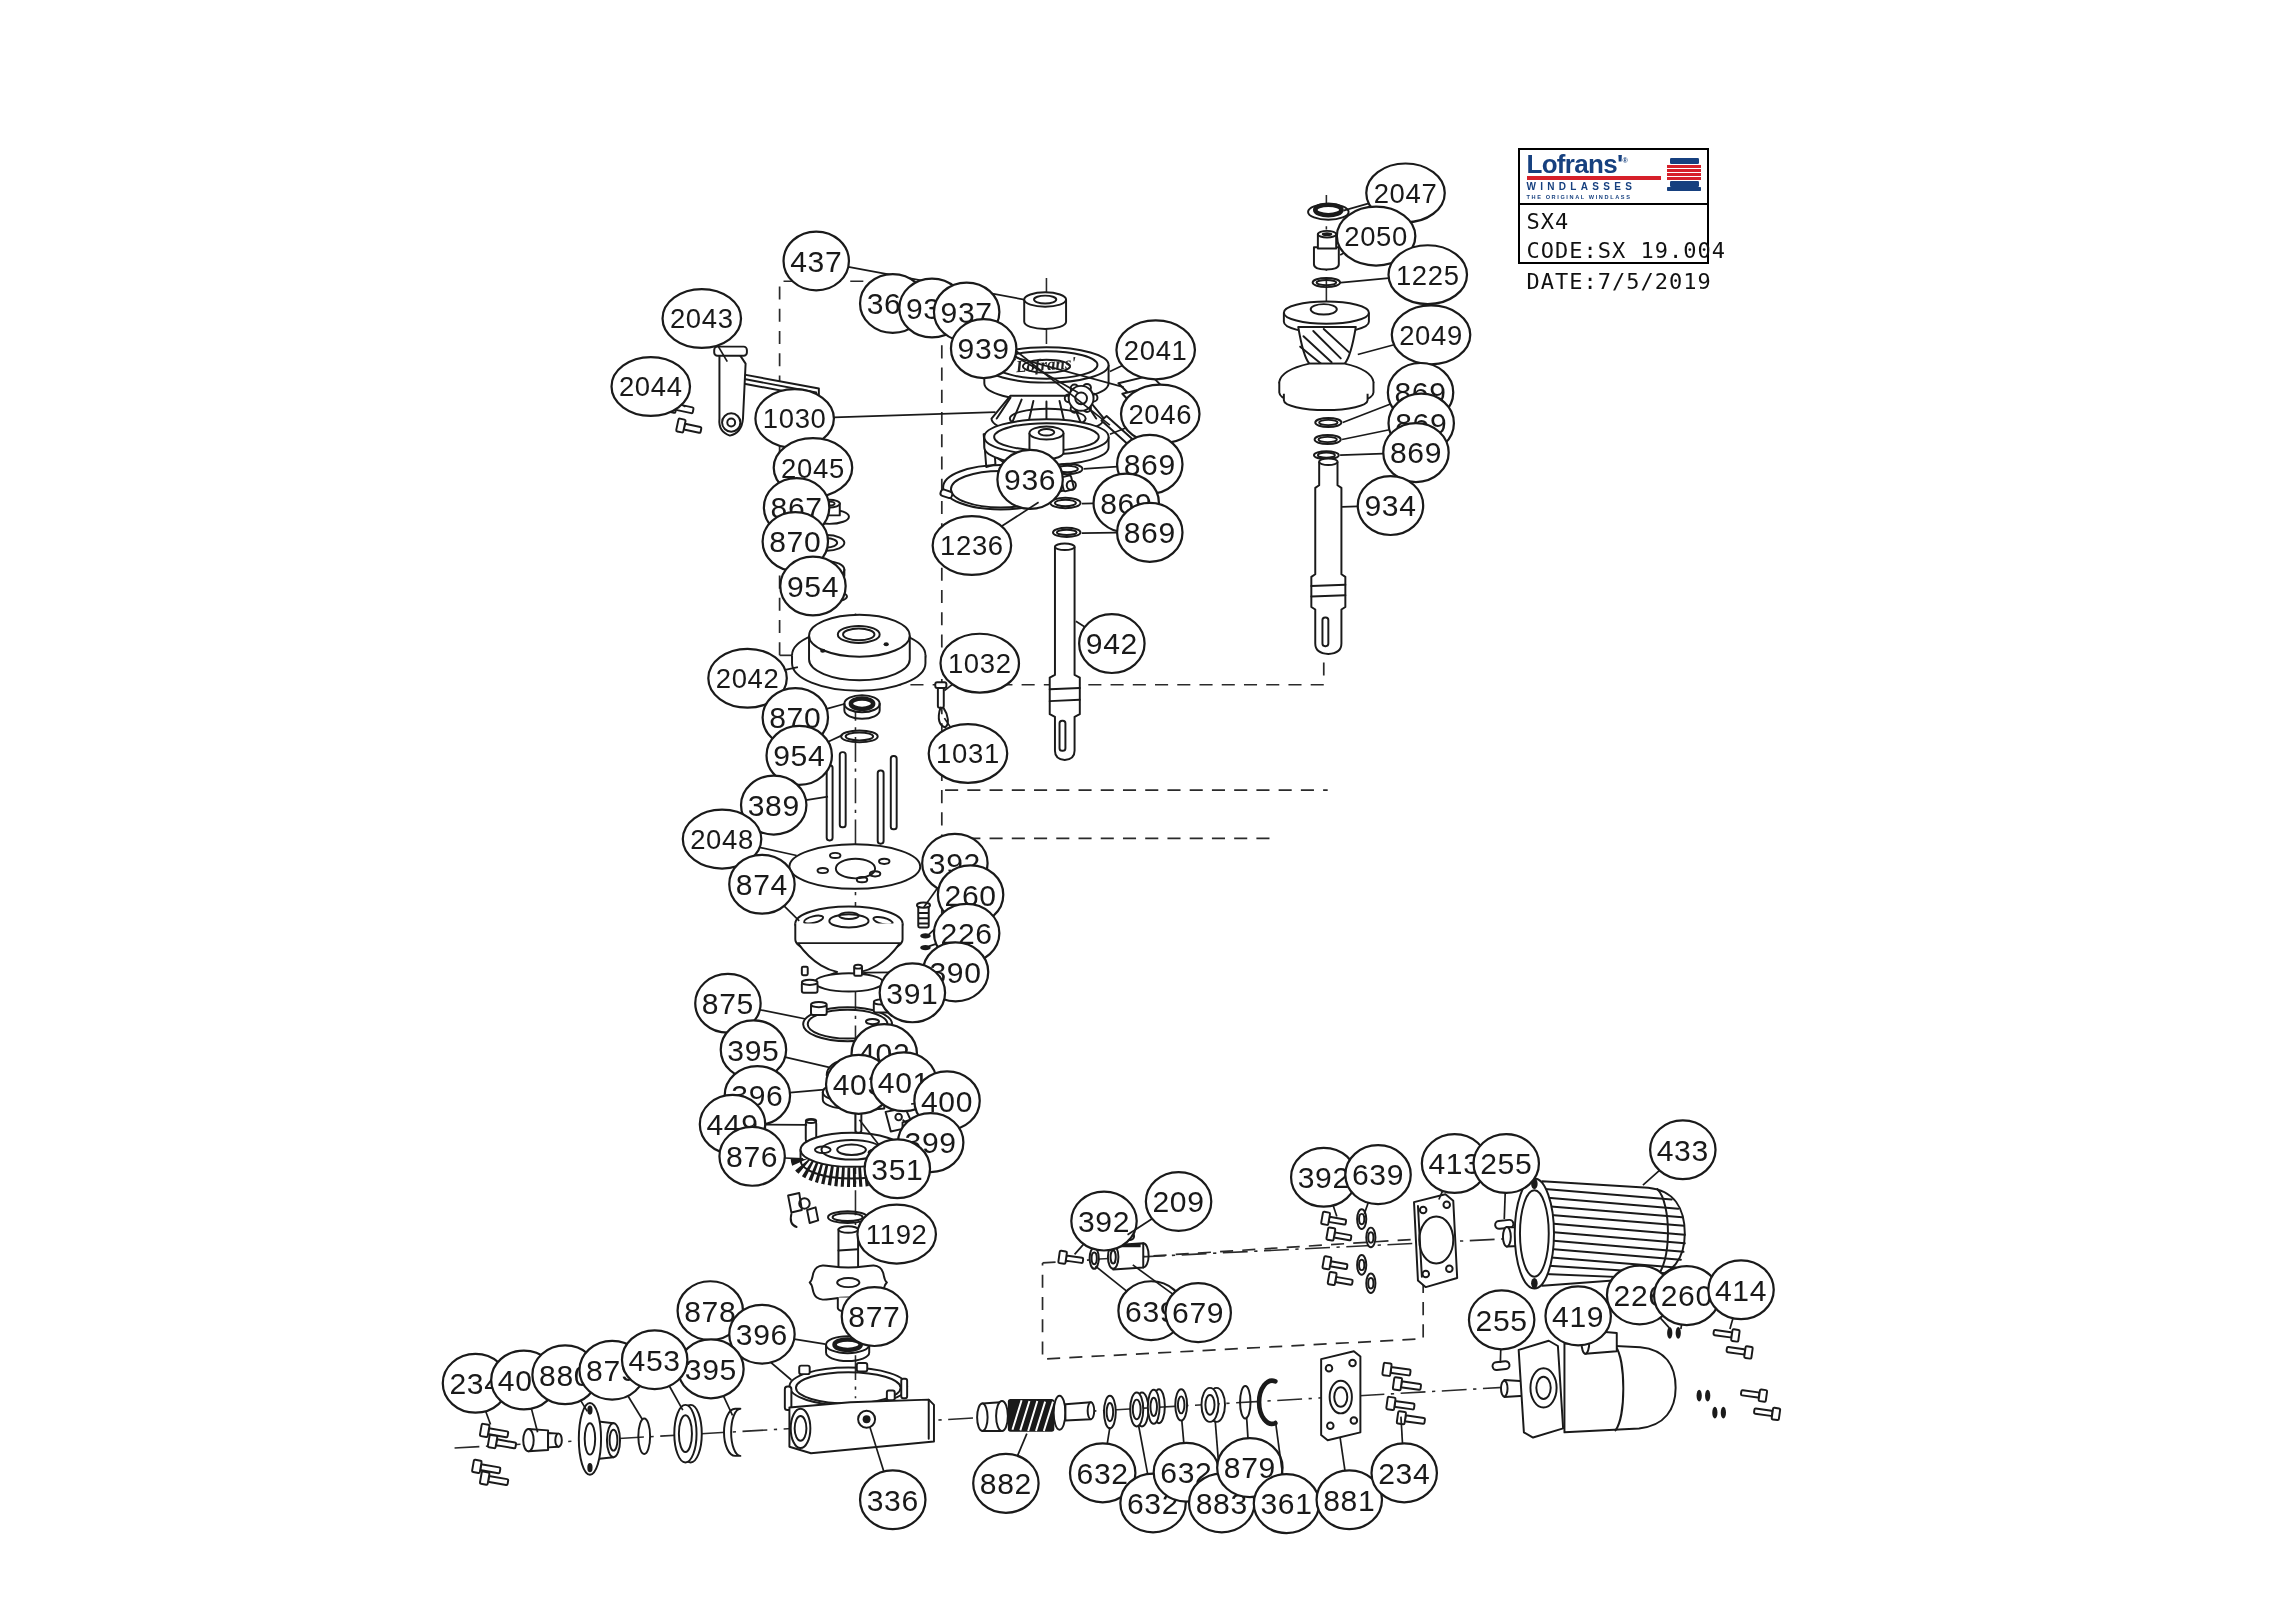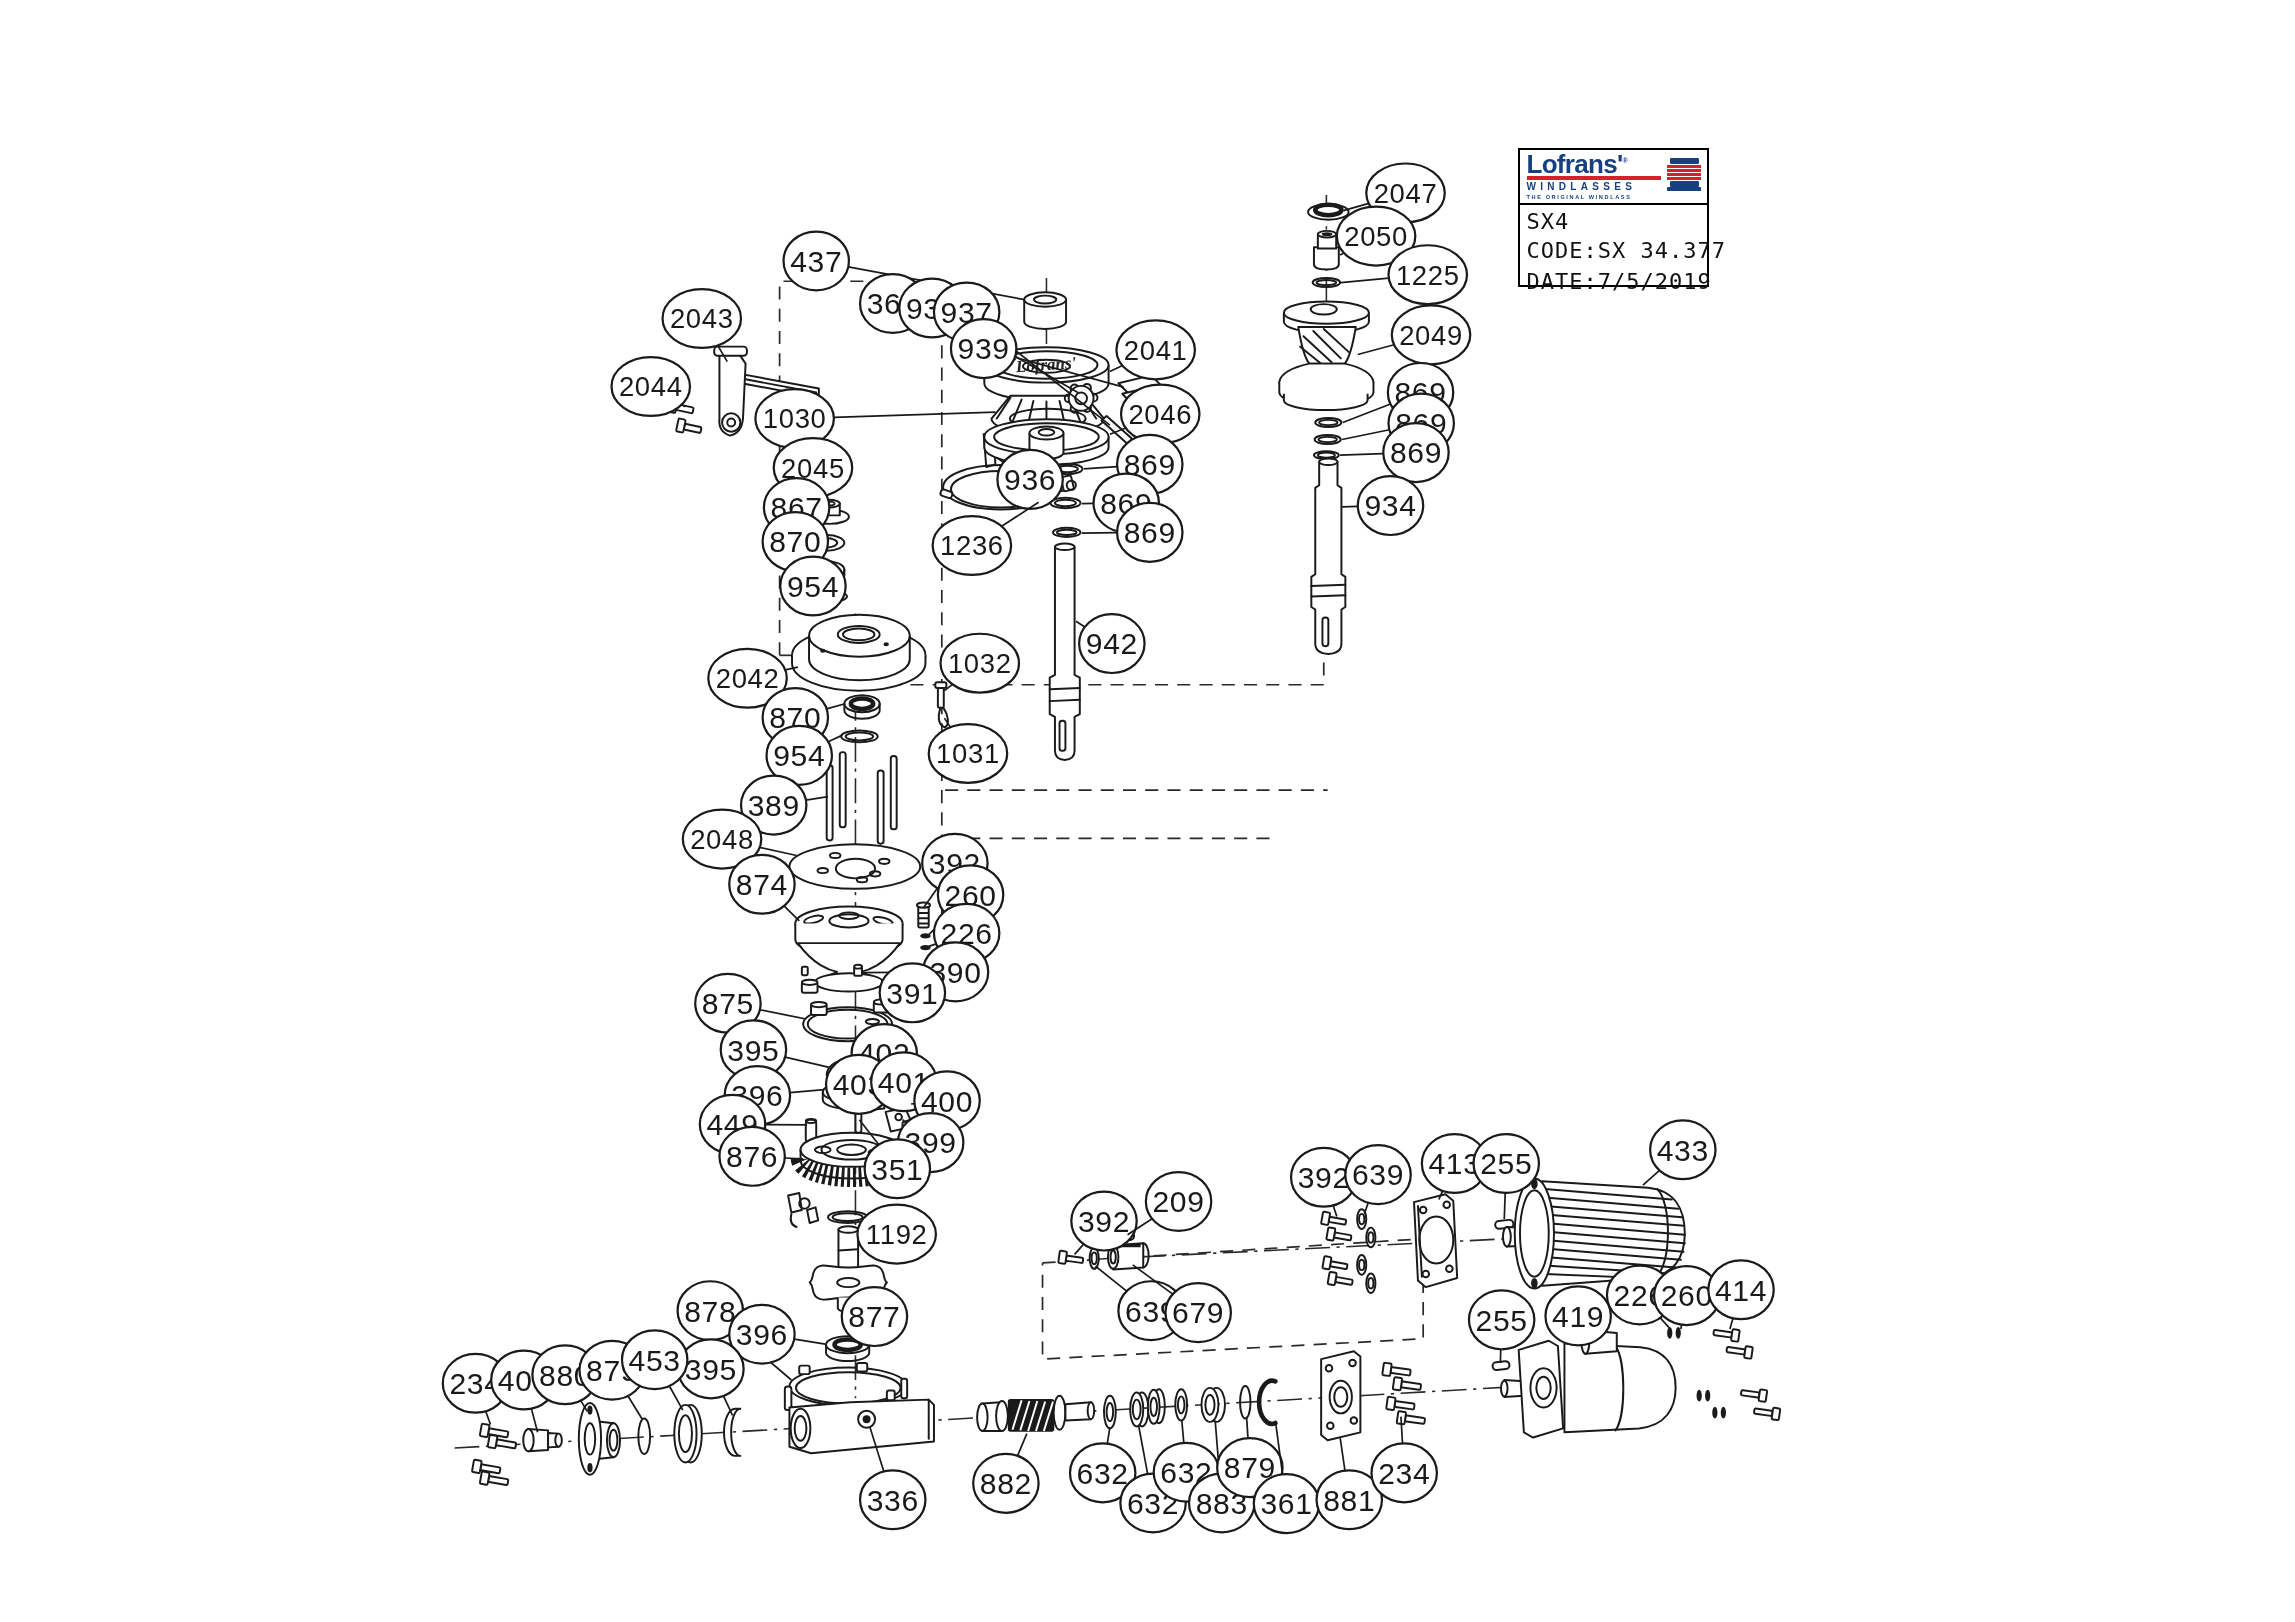--- a/index.html
+++ b/index.html
@@ -10,21 +10,21 @@
   .thk{fill:none;stroke:#1a1a1a;stroke-width:7;stroke-linecap:round;}
   .dk{fill:#1a1a1a;stroke:none;}
   .hatchw{stroke:#ffffff;stroke-width:3;fill:none;}
   .dashln{fill:none;stroke:#2a2a2a;stroke-width:2.6;stroke-dasharray:20 14;}
   .axisln{fill:none;stroke:#2a2a2a;stroke-width:2.4;stroke-dasharray:38 10 5 10;}
   .leader{stroke:#1a1a1a;stroke-width:2.6;}
   .bubble{fill:#ffffff;stroke:#1a1a1a;stroke-width:3.4;}
   .bubble-num{fill:#191919;font-family:"Liberation Sans",sans-serif;text-anchor:middle;letter-spacing:1px;}
   .emboss{fill:#222;font-family:"Liberation Serif",serif;font-style:italic;font-weight:bold;font-size:26px;text-anchor:middle;}
   
-  .tb{position:absolute;left:1518px;top:148px;width:191px;height:139px;border:2.6px solid #000;background:#fff;box-sizing:border-box;}
+  .tb{position:absolute;left:1518px;top:148px;width:191px;height:116px;border:2.6px solid #000;background:#fff;box-sizing:border-box;}
   .tb-logo{height:55px;border-bottom:2px solid #000;display:flex;align-items:center;padding:3.3px 5.2px 2px 6.5px;box-sizing:border-box;}
   .brand-wrap{flex:1;min-width:0;}
   .brand{font-size:26px;font-weight:bold;color:#16407f;letter-spacing:-0.7px;line-height:.82;white-space:nowrap;}
   .brand .reg{font-size:7.2px;vertical-align:super;}
   .redbar{height:3.3px;background:#d6202a;margin:0.7px 0 1.3px;width:97%;}
   .wind{font-size:10px;letter-spacing:4.3px;color:#16407f;font-weight:700;white-space:nowrap;}
   .tag{font-size:5.6px;font-weight:bold;letter-spacing:1.6px;color:#16407f;margin-top:2px;white-space:nowrap;}
   .spool{width:35px;height:38px;margin-left:1.3px;display:flex;flex-direction:column;align-items:center;flex-shrink:0;}
   .spool .top{width:29px;height:5.9px;background:#16407f;border-radius:1.3px;}
   .spool .s{width:34px;height:2.6px;background:#d6202a;margin-top:1.3px;}
@@ -1010,19 +1010,19 @@
           <div class="s"></div>
           <div class="s"></div>
           <div class="s"></div>
           <div class="s"></div>
           <div class="bot"></div>
           <div class="base"></div>
     </div>
   </div>
   <div class="tb-rows">
     <div class="tb-row m1">SX4</div>
-    <div class="tb-row m2">CODE:SX 34.377</div>
+    <div class="tb-row m2">CODE:SX 19.004</div>
     <div class="tb-row m3">DATE:7/5/2019</div>
   </div>
 </div>
 
 </div>
 
 
 </body></html>

